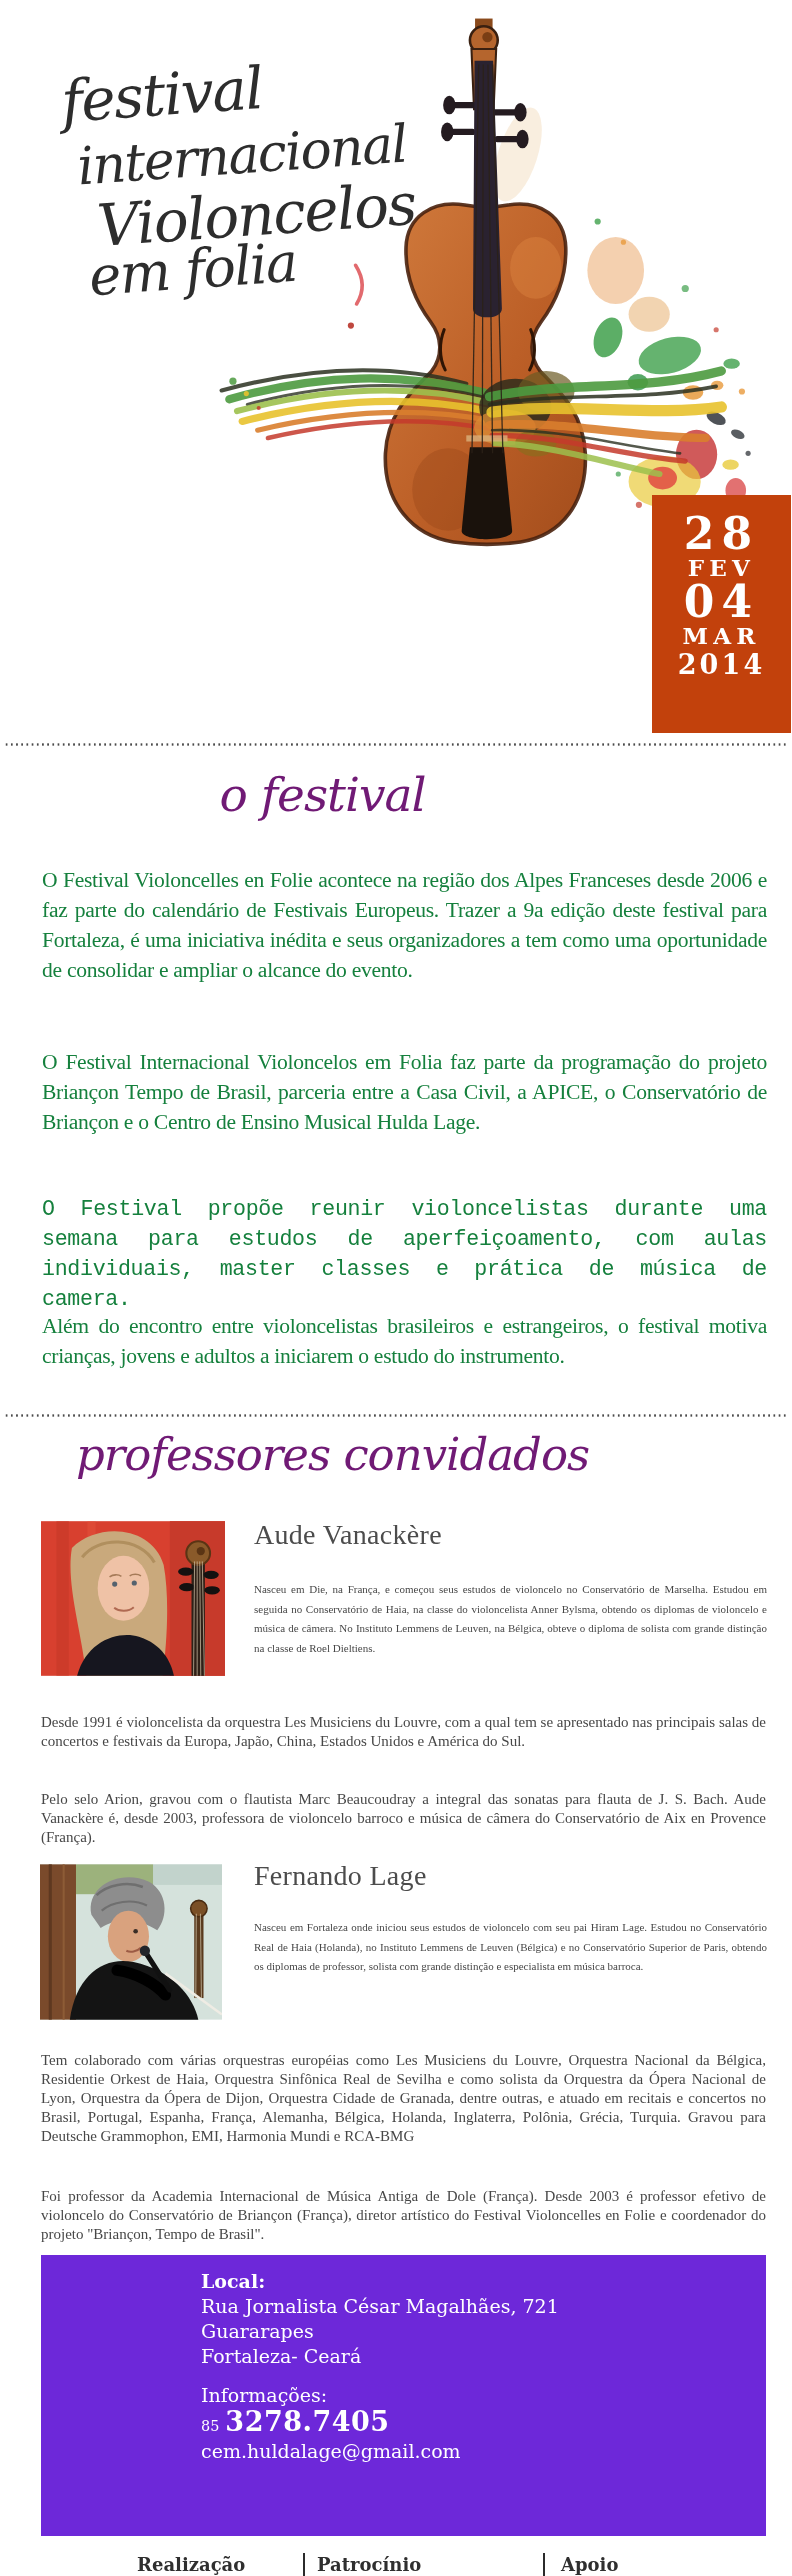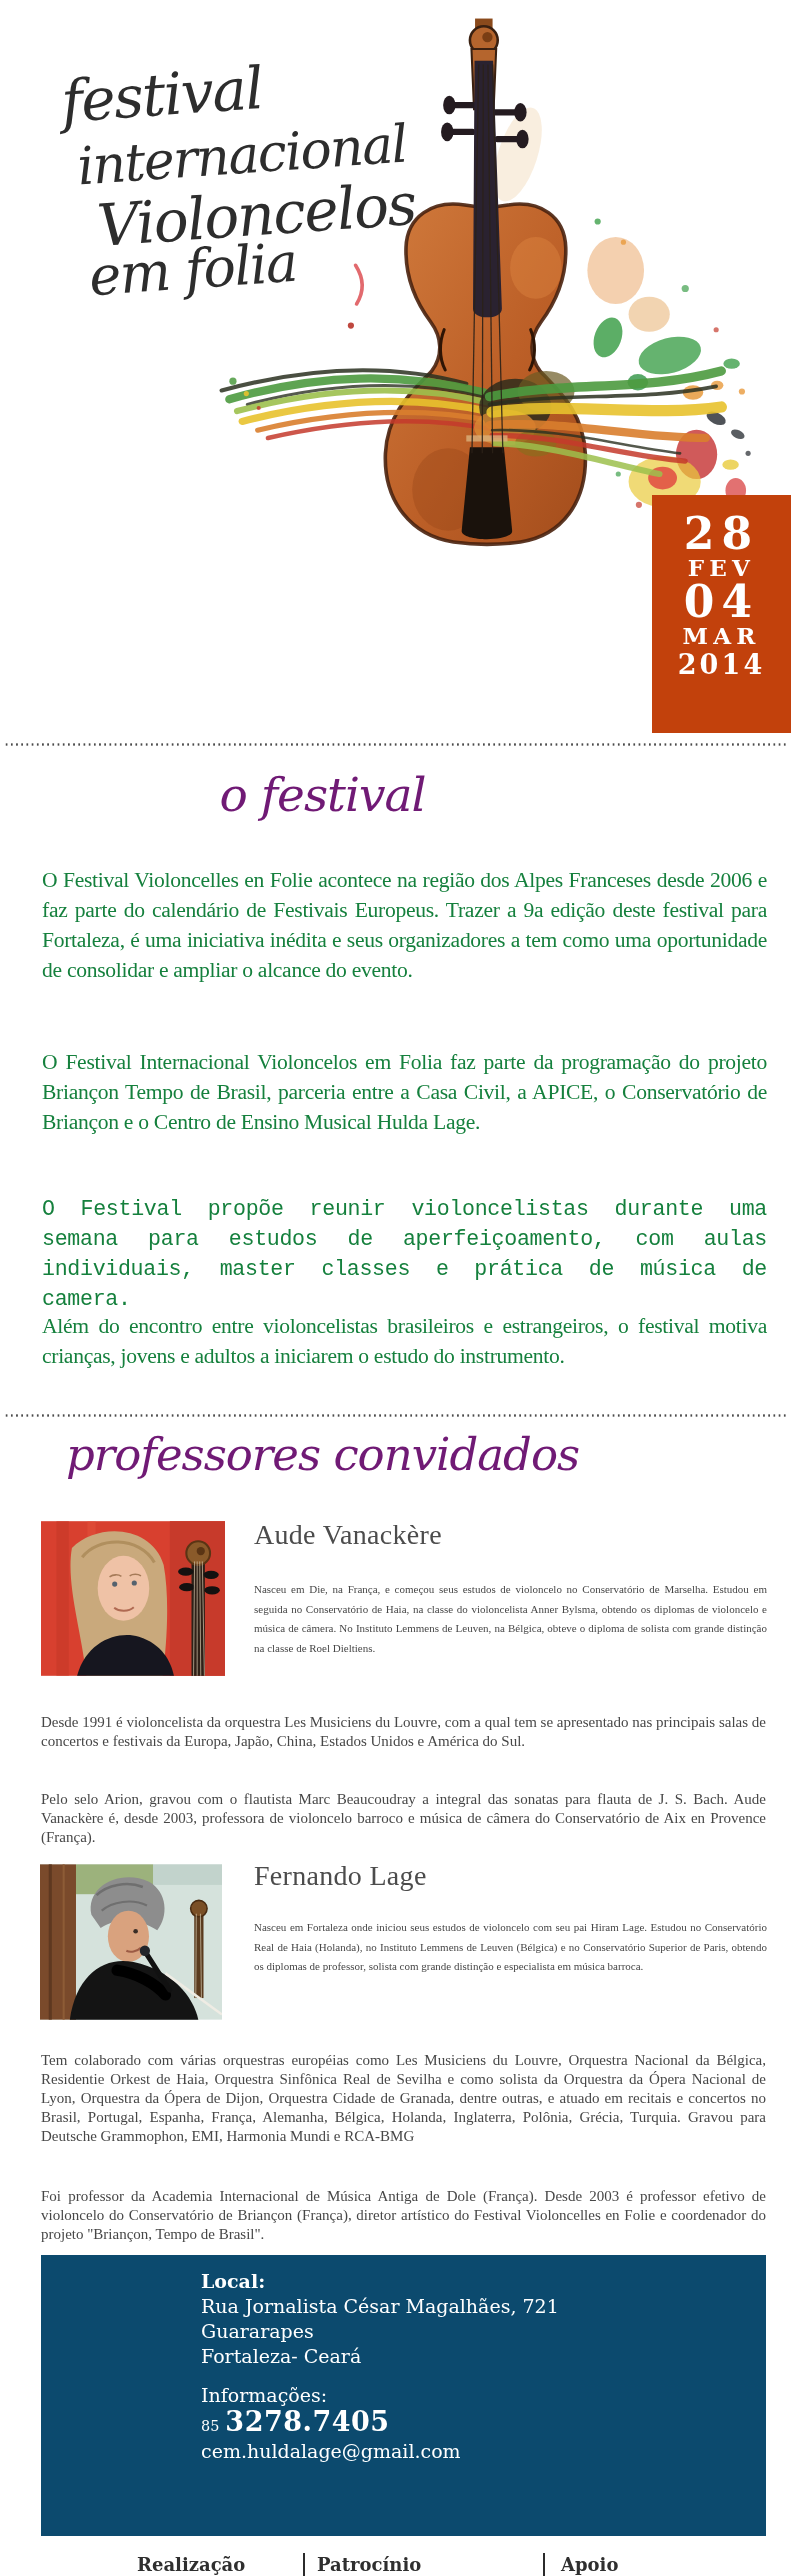--- a/index.html
+++ b/index.html
@@ -24,21 +24,21 @@
 
   .dotted{position:absolute;left:4.1px;width:785px;height:2.6px;
           background-image:radial-gradient(circle,#4a4a4a 0.9px,transparent 1.1px);
           background-size:5.2px 2.6px;background-repeat:repeat-x;}
 
   
   .script-head{position:absolute;left:0;width:645px;text-align:center;
                font-family:"DejaVu Serif",serif;font-style:italic;color:#701a75;
                letter-spacing:-1px;}
   #head-festival{top:767px;font-size:47px;}
-  #head-prof{top:1428px;font-size:45px;}
+  #head-prof{top:1428px;font-size:45px;padding-left:10px;}
 
   
   .intro{position:absolute;left:42px;width:725px;font-size:21.6px;line-height:30px;
          text-align:justify;letter-spacing:-0.3px;color:#15803d;}
   #intro1{top:843px;} #intro2{top:1025px;} #intro3{top:1172px;font-family:Liberation Mono, monospace;} #intro4{top:1289px;}
 
   
   .prof-name{position:absolute;left:254px;font-size:28px;color:#4c4c4c;
              font-family:"Liberation Serif",serif;letter-spacing:0.3px;}
   #aude-name{top:1519px;} #fernando-name{top:1860px;}
@@ -48,21 +48,21 @@
   .side-bio{position:absolute;left:254px;width:513px;font-size:11px;line-height:19.6px;
             text-align:justify;color:#474747;}
   #aude-side{top:1569px;} #fernando-side{top:1907px;}
   .wide-bio{position:absolute;left:41px;width:725px;font-size:15px;line-height:19px;
             text-align:justify;color:#474747;}
   #aude-p2{top:1698px;} #aude-p3{top:1775px;}
   #fernando-p2{top:2036px;} #fernando-p3{top:2172px;}
 
   
   .local-box{position:absolute;left:41px;top:2255px;width:725px;height:281px;
-             background:#0c4a6e;color:#ffffff;font-family:"DejaVu Serif",serif;
+             background:#6d28d9;color:#ffffff;font-family:"DejaVu Serif",serif;
              box-sizing:border-box;padding:14.4px 0 0 160px;}
   .local-box div{font-size:19px;line-height:25px;}
   .local-label{font-weight:bold;}
   .info-label{margin-top:13.4px;}
   .phone-row{margin-top:1px;}
   .phone-row .area{font-size:14.4px;}
   .phone-row .num{font-size:27px;font-weight:bold;letter-spacing:0.5px;}
 
   
   .footer-label{position:absolute;top:2554px;font-family:"DejaVu Serif",serif;

